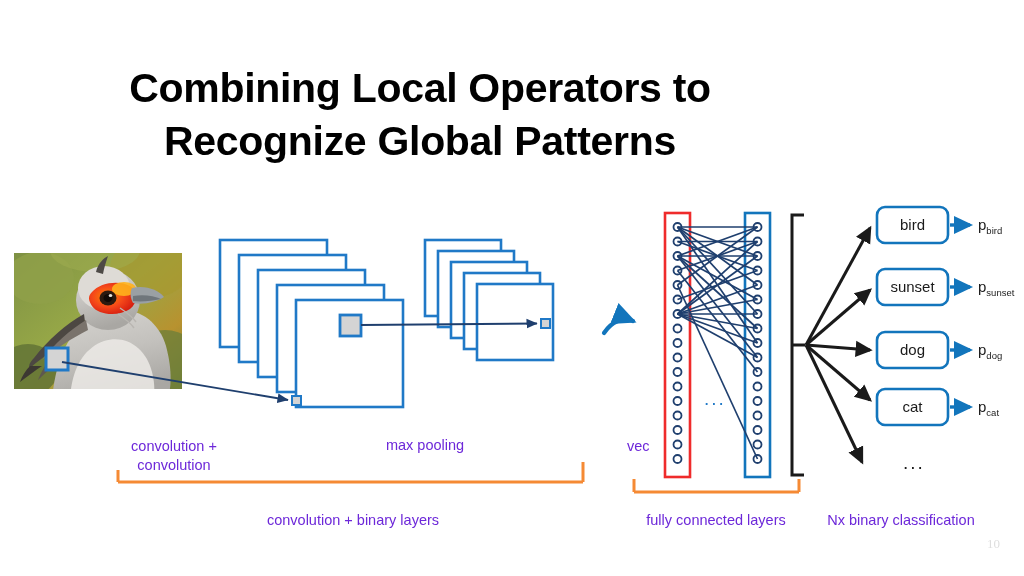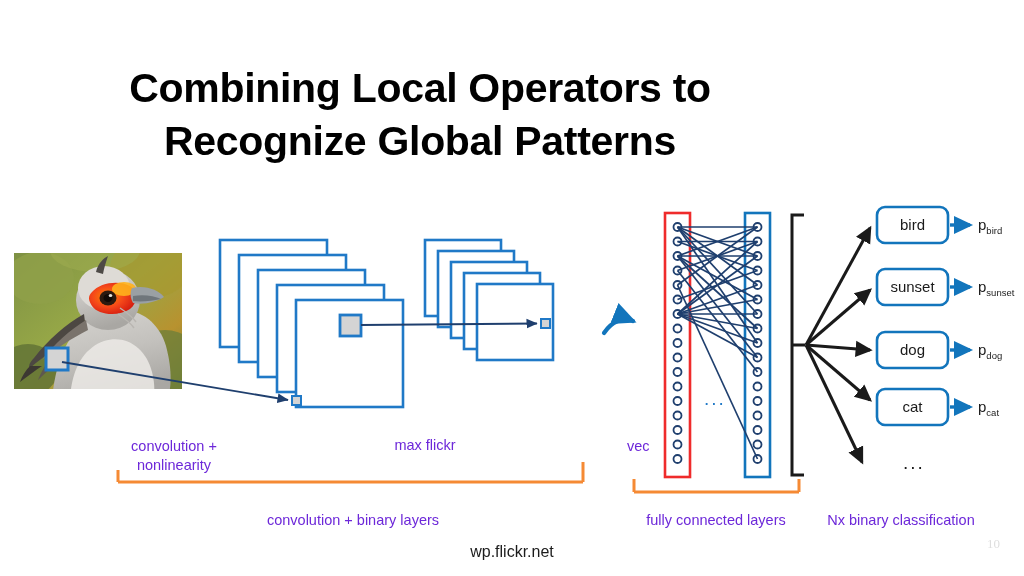--- a/index.html
+++ b/index.html
@@ -252,24 +252,24 @@
       <line x1="950" y1="350" x2="970" y2="350" marker-end="url(#blueArrow)"></line>
       <line x1="950" y1="407" x2="970" y2="407" marker-end="url(#blueArrow)"></line>
     </g>
 
     <path d="M118,482 L118,470 M118,482 L583,482 M583,482 L583,462" stroke="#f58a34" stroke-width="3" fill="none"></path>
     <path d="M634,492 L634,479 M634,492 L799,492 M799,492 L799,479" stroke="#f58a34" stroke-width="3" fill="none"></path>
   </svg>
 
   <div class="lbl two center" style="left:118px;top:437px;width:112px;">
     <div>convolution +</div>
-    <div>nonlinearity</div>
-  </div>
-
-  <div class="lbl center" style="left:365px;top:437px;width:120px;">max flickr</div>
+    <div>convolution</div>
+  </div>
+
+  <div class="lbl center" style="left:365px;top:437px;width:120px;">max pooling</div>
 
   <div class="lbl" style="left:627px;top:438px;">vec</div>
 
   <div class="lbl center" style="left:148px;top:512px;width:410px;">convolution + binary layers</div>
 
   <div class="lbl center" style="left:626px;top:512px;width:180px;">fully connected layers</div>
 
   <div class="lbl center" style="left:806px;top:512px;width:190px;">Nx binary classification</div>
 
   <div class="dots" style="left:704px;top:388px;">...</div>
@@ -287,16 +287,15 @@
   <div class="plabel" style="left:978px;top:278px;">
     <span>p</span><sub>sunset</sub>
   </div>
   <div class="plabel" style="left:978px;top:341px;">
     <span>p</span><sub>dog</sub>
   </div>
   <div class="plabel" style="left:978px;top:398px;">
     <span>p</span><sub>cat</sub>
   </div>
 
-  <div id="credit">wp.flickr.net</div>
   <div id="pageno">10</div>
 
 </div>
 
 </body></html>

